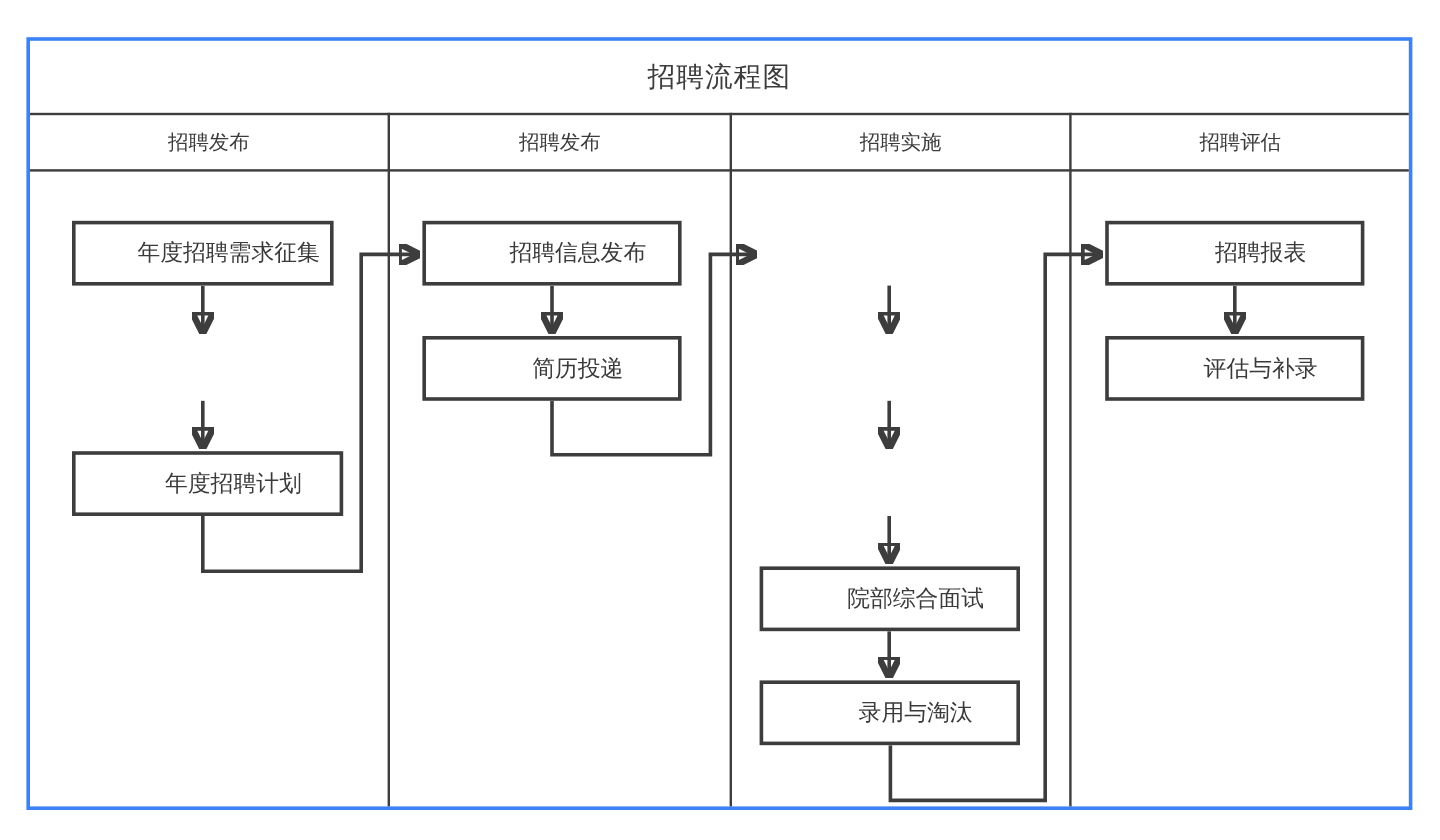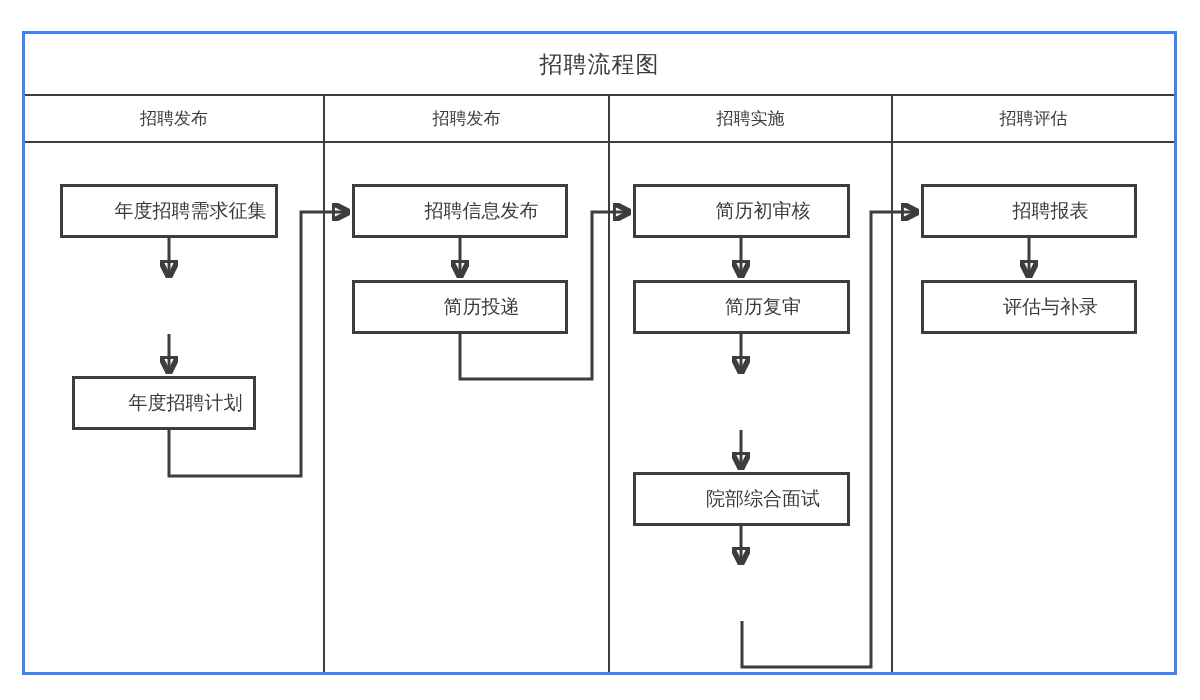--- a/index.html
+++ b/index.html
@@ -46,26 +46,25 @@
     <div class="vline" style="left:583px"></div>
     <div class="vline" style="left:866px"></div>
 
     <div class="lane-header" style="left:0;width:298px">招聘发布</div>
     <div class="lane-header" style="left:300px;width:283px">招聘发布</div>
     <div class="lane-header" style="left:585px;width:281px">招聘实施</div>
     <div class="lane-header" style="left:868px;width:281px">招聘评估</div>
   </div>
 
   <div class="node" style="left:60px;top:184px;width:218px;height:54px">年度招聘需求征集</div>
-  <div class="node" style="left:72px;top:376px;width:184px;height:54px">年度招聘计划</div>
+  <div class="node" style="left:60px;top:376px;width:226px;height:54px">年度招聘计划</div>
   <div class="node" style="left:352px;top:184px;width:216px;height:54px">招聘信息发布</div>
   <div class="node" style="left:352px;top:280px;width:216px;height:54px">简历投递</div>
-  <div class="node" style="left:633px;top:184px;width:217px;height:54px">简历初审核</div>
-  <div class="node" style="left:633px;top:280px;width:217px;height:54px">简历复审</div>
   <div class="node" style="left:633px;top:472px;width:217px;height:54px">院部综合面试</div>
+  <div class="node" style="left:633px;top:567px;width:217px;height:54px">录用与淘汰</div>
   <div class="node" style="left:921px;top:184px;width:216px;height:54px">招聘报表</div>
   <div class="node" style="left:921px;top:280px;width:216px;height:54px">评估与补录</div>
 
   <svg class="wires" width="1200" height="700" viewBox="0 0 1200 700">
     <defs>
       <marker id="arrow" viewBox="0 0 10 10" refX="8.5" refY="5" markerWidth="6" markerHeight="6" orient="auto-start-reverse">
         <path d="M0,0 L10,5 L0,10 Z" fill="#3d3d3d" stroke="none"></path>
       </marker>
     </defs>
     <path d="M169,238 V275.5" marker-end="url(#arrow)"></path>

